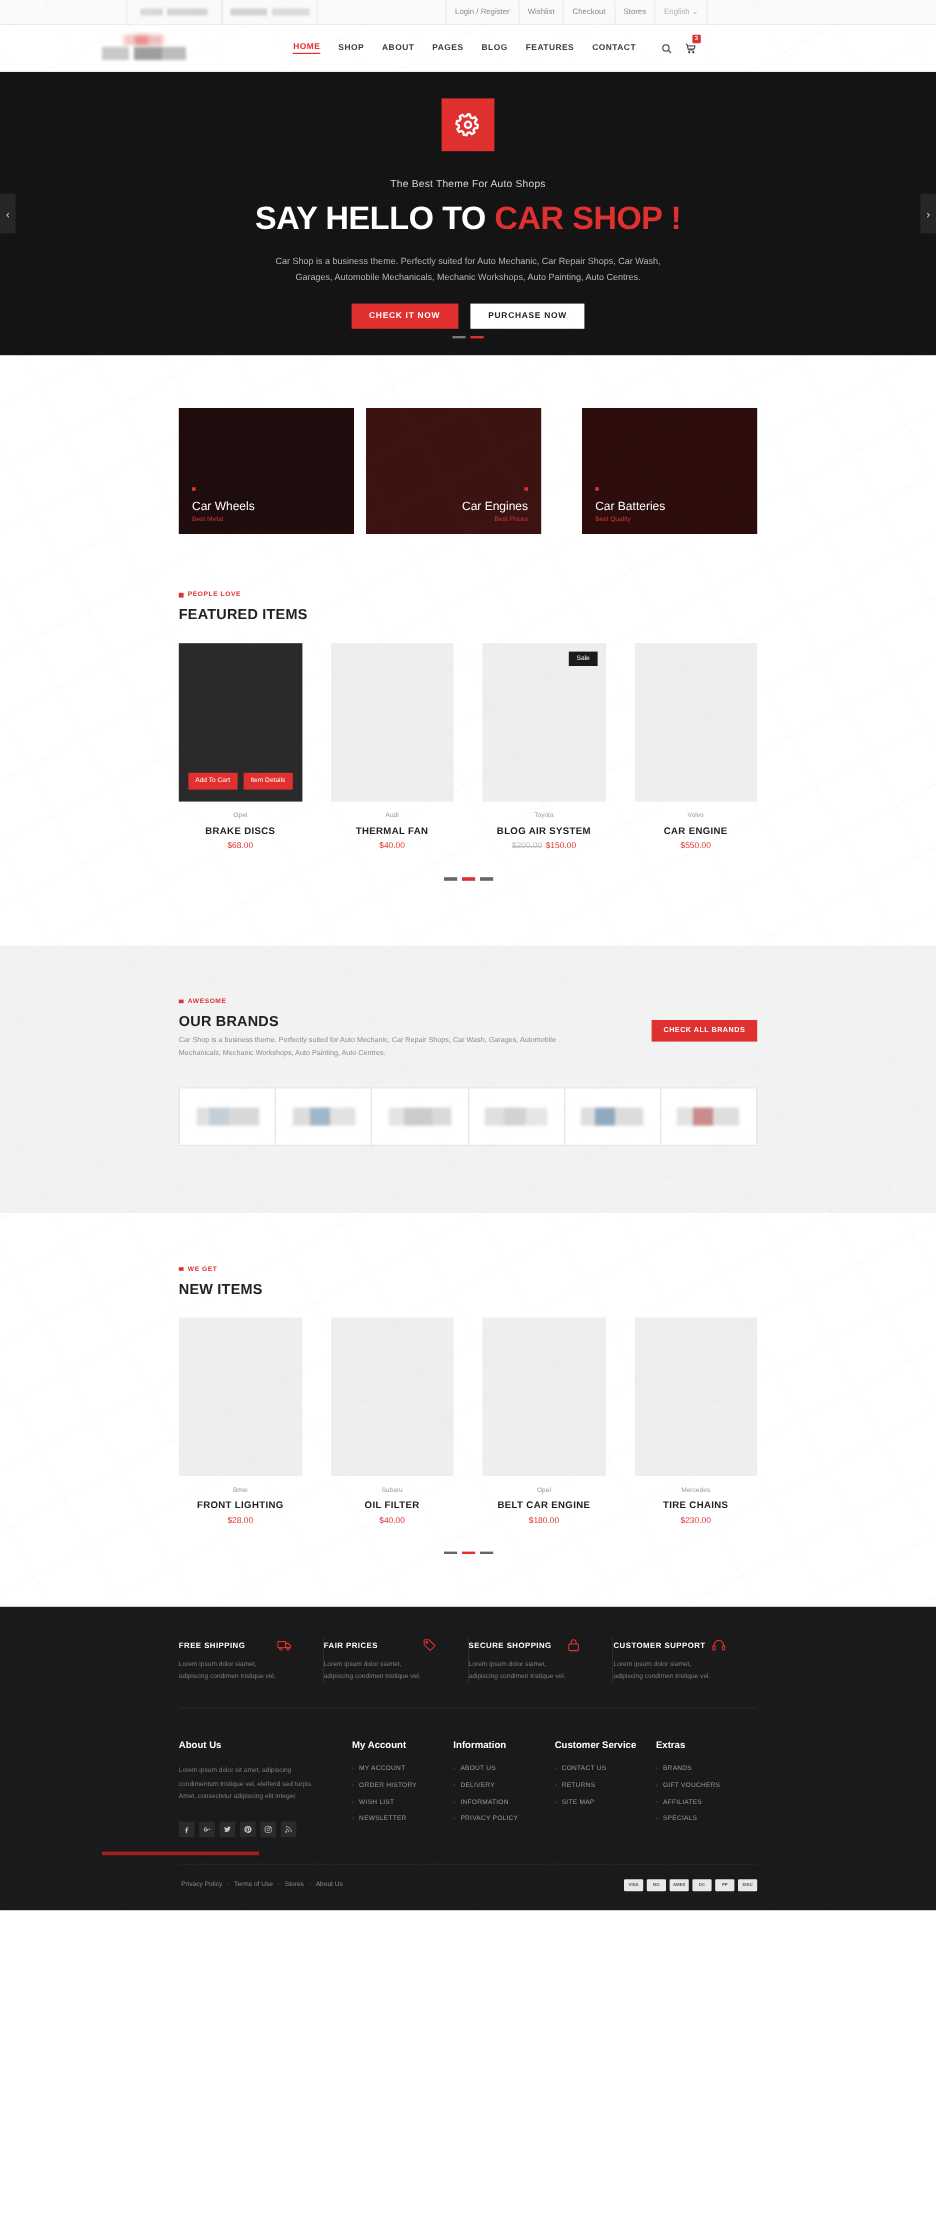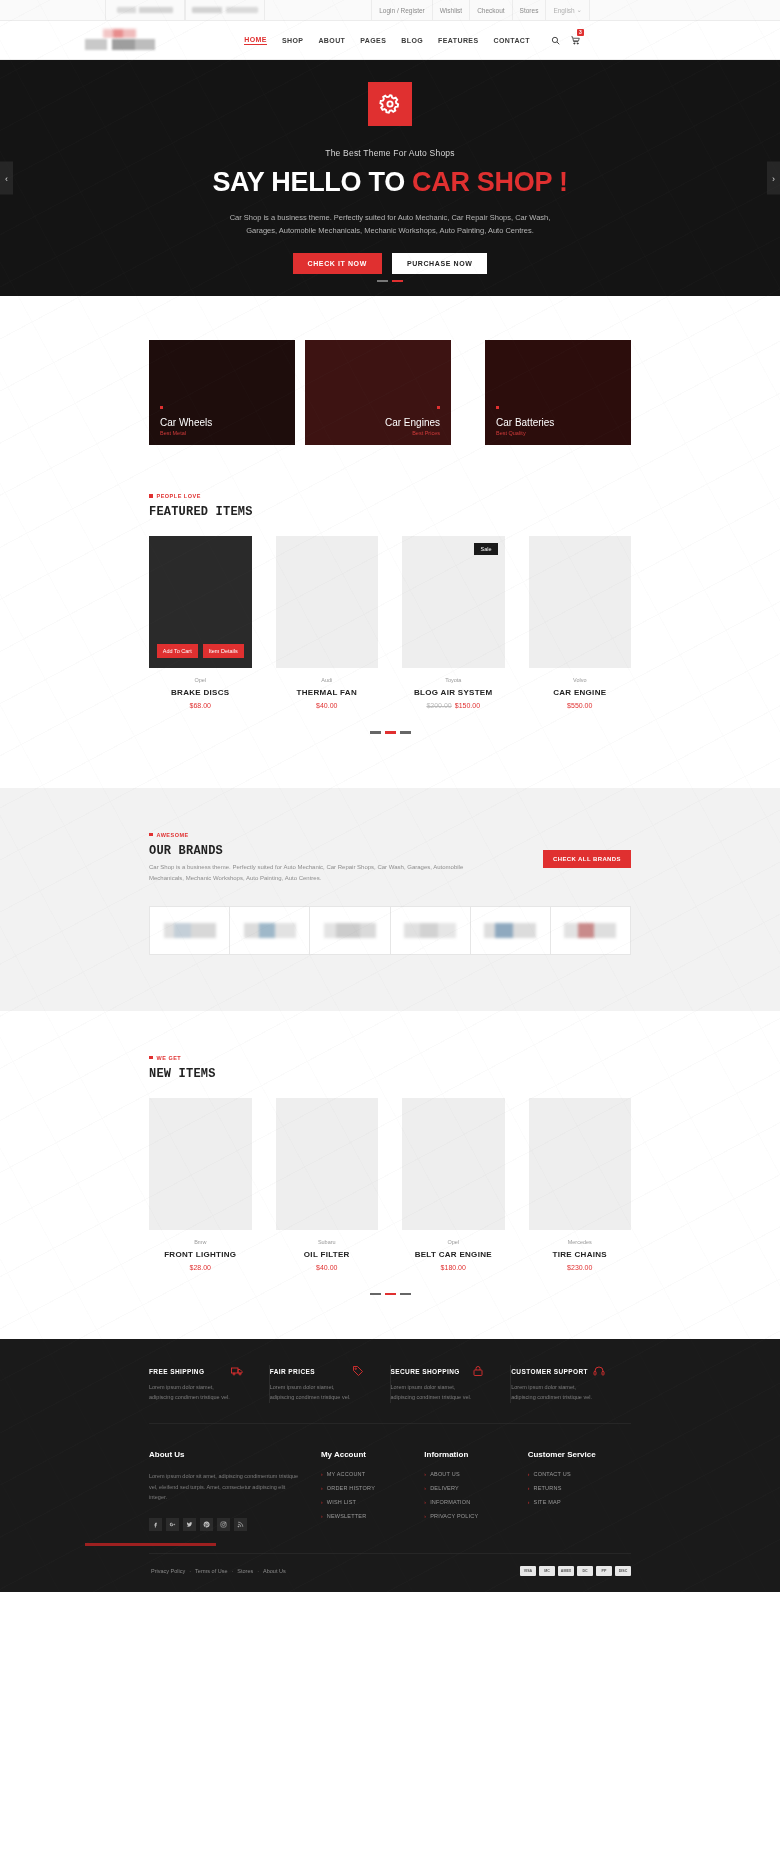--- a/index.html
+++ b/index.html
@@ -148,21 +148,21 @@
   .cat-sub { color: #d03a3a; font-size: 5.5px; }
 
   
   .sec-head { margin-bottom: 17px; }
   .sec-kicker {
     display: flex; align-items: center; gap: 4px;
     color: #e03030; font-size: 5.5px; font-weight: bold;
     letter-spacing: .5px; margin-bottom: 6px;
   }
   .sec-kicker .sq { width: 3.5px; height: 3.5px; background: #e03030; }
-  .sec-title { font-size: 12px; font-weight: bold; color: #222; letter-spacing: .2px; font-family: Liberation Mono, monospace; }
+  .sec-title { font-size: 12px; font-weight: bold; color: #222; letter-spacing: .2px; }
 
   
   .products { padding-bottom: 26px; }
   .prod-row { display: flex; gap: 24px; }
   .prod { flex: 1; }
   .prod-thumb {
     height: 132px; background: #eeeeee; position: relative;
     display: flex; align-items: flex-end; justify-content: center;
     overflow: hidden;
   }
@@ -697,20 +697,39 @@
           <div class="flink">
               <span class="arr">›</span>
               <span>RETURNS</span>
             </div>
           <div class="flink">
               <span class="arr">›</span>
               <span>SITE MAP</span>
             </div>
         </div>
 
+        <div class="fcol">
+          <div class="fcol-title">Extras</div>
+          <div class="flink">
+              <span class="arr">›</span>
+              <span>BRANDS</span>
+            </div>
+          <div class="flink">
+              <span class="arr">›</span>
+              <span>GIFT VOUCHERS</span>
+            </div>
+          <div class="flink">
+              <span class="arr">›</span>
+              <span>AFFILIATES</span>
+            </div>
+          <div class="flink">
+              <span class="arr">›</span>
+              <span>SPECIALS</span>
+            </div>
+        </div>
       </div>
 
       <div class="foot-bottom">
         <div class="foot-legal">
           <span>Privacy Policy</span><span>·</span><span>Terms of Use</span><span>·</span><span>Stores</span><span>·</span><span>About Us</span>
         </div>
         <div class="pay-row">
           <span class="pay">VISA</span>
           <span class="pay">MC</span>
           <span class="pay">AMEX</span>

